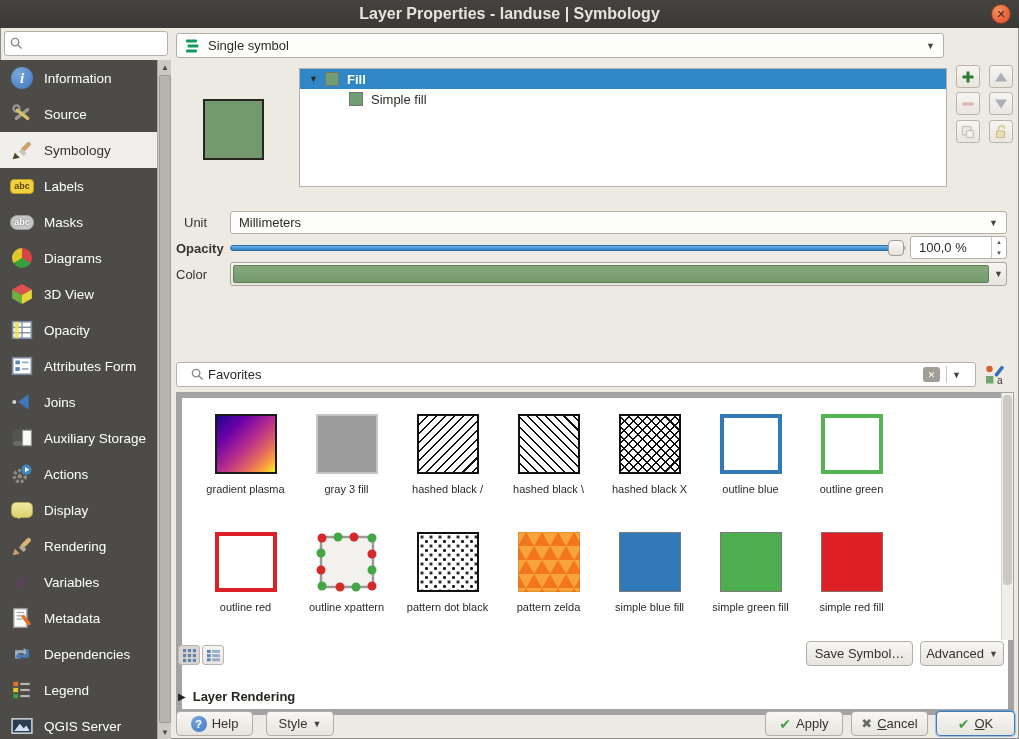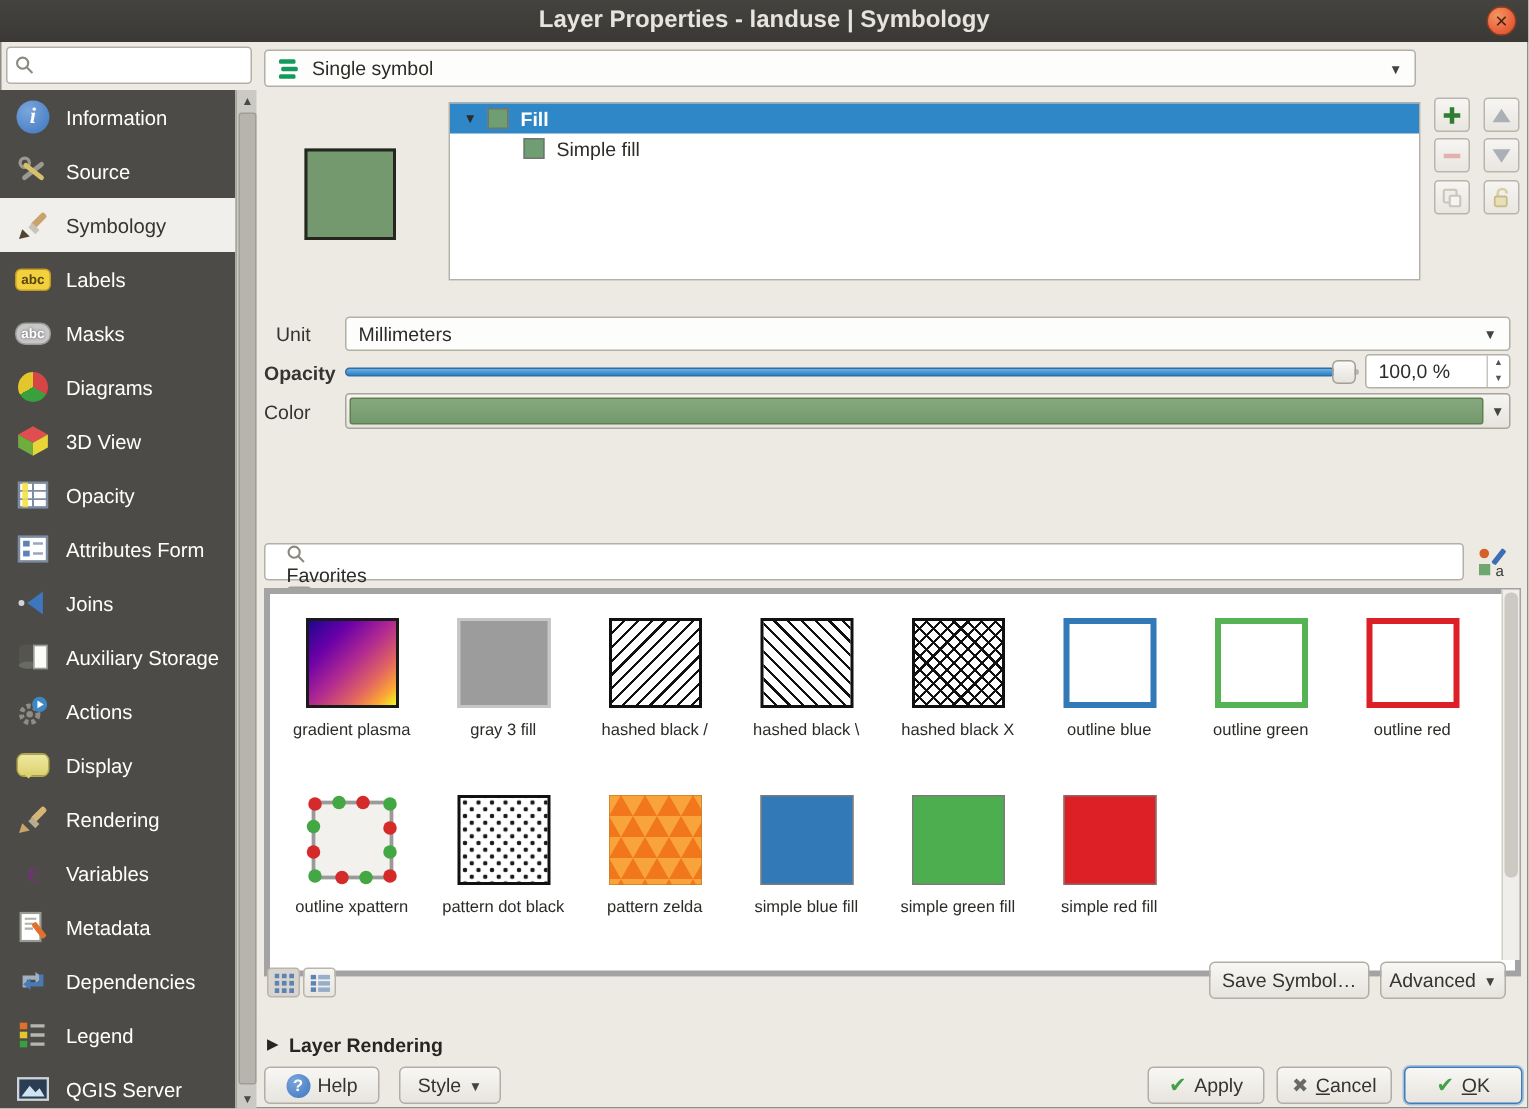--- a/index.html
+++ b/index.html
@@ -87,30 +87,30 @@
           display:flex; align-items:center; font-size:13px; color:#2c2b27; padding-left:8px; }
   .spin .btns { margin-left:auto; width:15px; height:100%; border-left:1px solid #c9c5bd; display:flex; flex-direction:column; }
   .spin .btns span { flex:1; font-size:6px; color:#55544f; display:flex; align-items:center; justify-content:center; cursor:pointer; }
   .color-btn { position:absolute; left:230px; top:262px; width:777px; height:24px; background:linear-gradient(#f6f5f2,#e7e4de);
                border:1px solid #a9a59d; border-radius:3px; display:flex; align-items:stretch; cursor:pointer; }
   .color-btn .bar { flex:1; margin:2px; background:linear-gradient(#86a87c,#74996f); border:1px solid #5f814f; border-radius:2px; }
   .color-btn .arr { width:15px; display:flex; align-items:center; justify-content:center; }
 
   
   .filter { position:absolute; left:176px; top:362px; width:800px; height:25px; background:#fff; border:1px solid #b4b0a8;
-            border-radius:3px; display:flex; align-items:flex-start; padding:0 14px;flex-direction:column; }
+            border-radius:3px; display:flex; align-items:center; padding:0 14px; }
   .filter input { border:none; outline:none; flex:1; font-size:13px; color:#2c2b27; background:transparent; }
   .clear-btn { width:17px; height:15px; background:#a19e97; border-radius:3px; color:#fff; font-size:9px; font-weight:bold;
                display:flex; align-items:center; justify-content:center; cursor:pointer; margin-right:6px; }
   .filter .sep { width:1px; height:70%; background:#c9c5bd; margin-right:5px; }
   .style-mgr { position:absolute; left:984px; top:364px; width:22px; height:22px; background:transparent; border:none; cursor:pointer; }
 
   
-  .browser { position:absolute; left:176px; top:392px; width:838px; height:259px; background:#fff; border:4px solid #a3a3a3;
-             display:flex; flex-wrap:wrap; align-content:flex-start; padding:6px 14px 0 4px; }
+  .browser { position:absolute; left:176px; top:392px; width:838px; height:323px; background:#fff; border:6px solid #a3a3a3;
+             display:flex; flex-wrap:wrap; align-content:flex-start; padding:6px 14px 0 13px; }
   .sym { width:101px; height:118px; display:flex; flex-direction:column; align-items:center; padding-top:10px; cursor:pointer; }
   .sym-label { margin-top:9px; font-size:11px; color:#2c2b27; text-align:center; line-height:1.2; padding:0 2px; }
   .sw { width:62px; height:60px; }
   .sw-plasma { background:linear-gradient(135deg,#20068d 0%,#6a00a8 25%,#b12a90 50%,#e16462 72%,#fca636 88%,#f0f921 100%); border:2px solid #1a1a1a; }
   .sw-gray { background:#9c9c9c; border:2px solid #c6c6c6; }
   .sw-hash1 { background:#fff; border:2px solid #111; background-image:repeating-linear-gradient(135deg,transparent 0 5px,#111 5px 6.5px); }
   .sw-hash2 { background:#fff; border:2px solid #111; background-image:repeating-linear-gradient(45deg,transparent 0 5px,#111 5px 6.5px); }
   .sw-hashx { background:#fff; border:2px solid #111;
               background-image:repeating-linear-gradient(135deg,transparent 0 5px,#111 5px 6.5px),
                                repeating-linear-gradient(45deg,transparent 0 5px,#111 5px 6.5px); }

